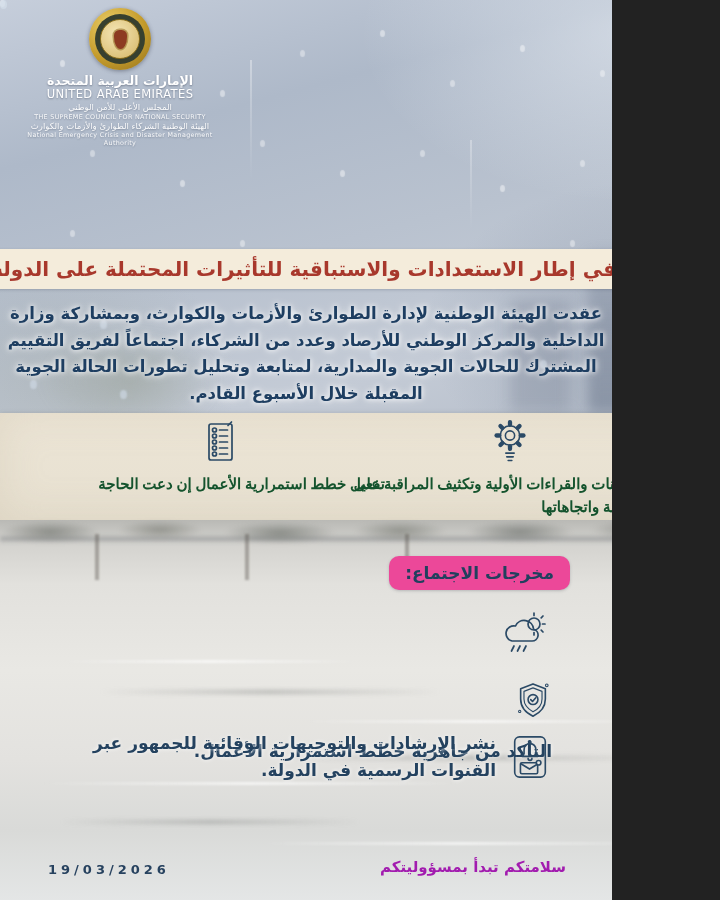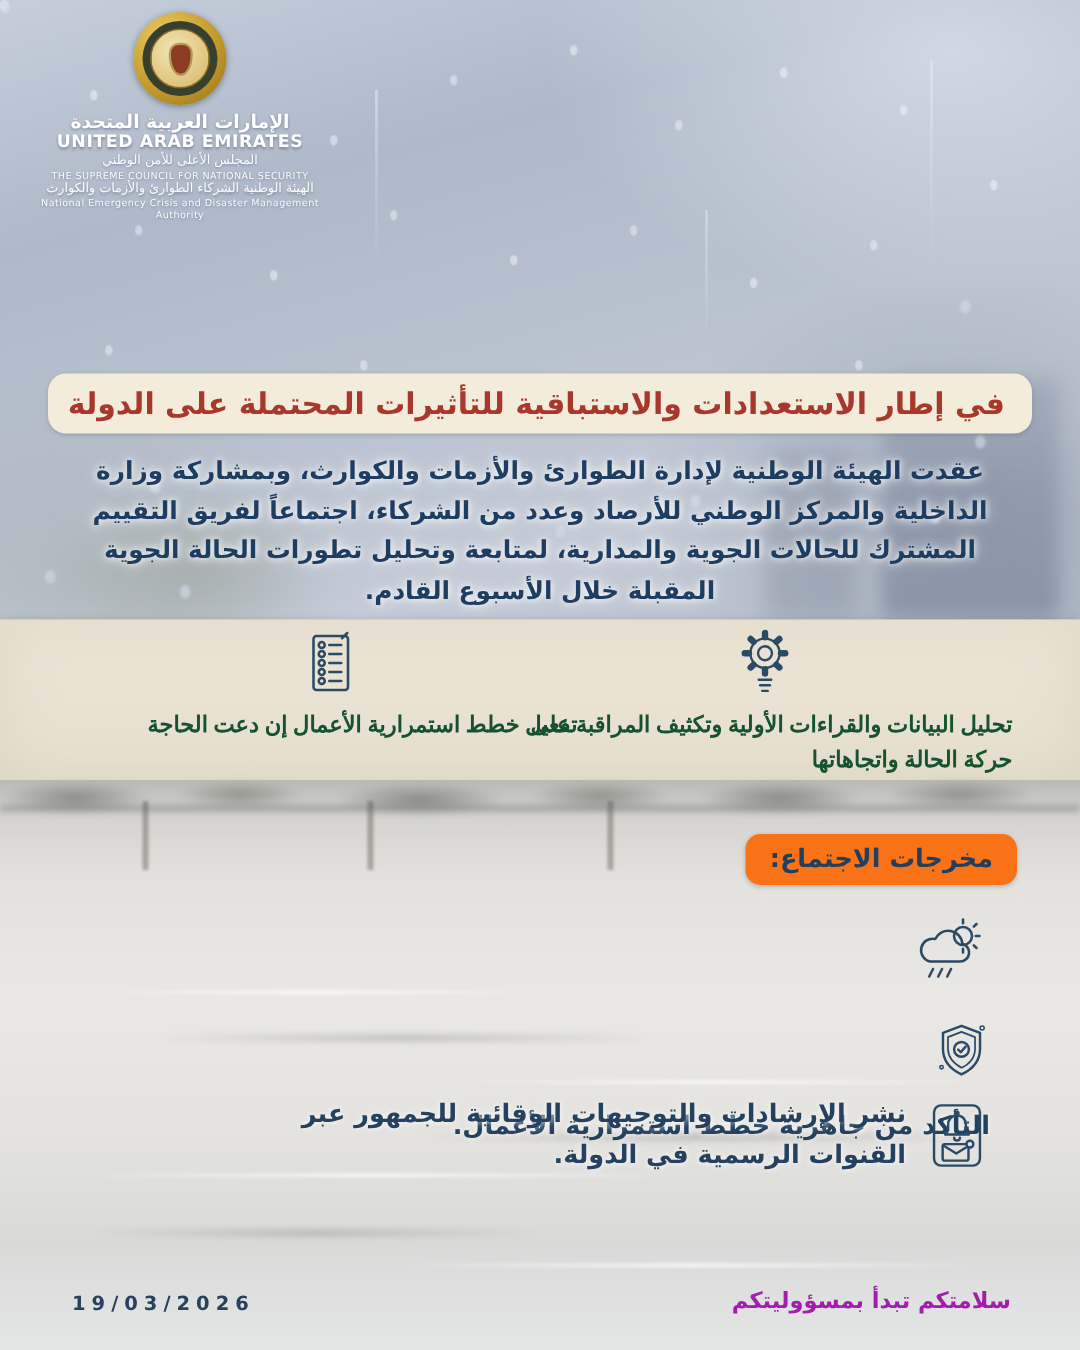--- a/index.html
+++ b/index.html
@@ -1,17 +1,17 @@
 <!DOCTYPE html>
 <html><head>
 <meta charset="utf-8">
 <style>
   html,body{margin:0;padding:0;background:#222;}
   .poster{
-    position:relative;width:720px;height:900px;overflow:hidden;
+    position:relative;width:612px;height:900px;overflow:hidden;
     font-family:"DejaVu Sans","Liberation Sans",sans-serif;
     background:#c2cad4;
   }
   
   .top-section{
     position:absolute;left:0;top:0;width:720px;height:413px;
     background:
       radial-gradient(ellipse 420px 260px at 88% 8%, rgba(235,240,246,.55), transparent 65%),
       radial-gradient(ellipse 360px 240px at 90% 80%, rgba(125,138,158,.45), transparent 62%),
       radial-gradient(ellipse 300px 220px at 8% 92%, rgba(150,158,150,.30), transparent 60%),
@@ -82,21 +82,21 @@
   }
   .emblem-core{
     width:38px;height:38px;border-radius:50%;
     background:radial-gradient(circle at 40% 35%,#f4e5b4,#d9bd72 85%);
     border:1px solid #8a6d1a;
     display:flex;align-items:center;justify-content:center;
   }
   .falcon{width:13px;height:19px;background:#8d3b22;border-radius:45% 45% 55% 55%/30% 30% 70% 70%;
     box-shadow:0 0 0 1.5px rgba(140,100,30,.55);}
   .logo-ar{font-size:12.5px;font-weight:bold;line-height:1.15;text-shadow:0 1px 2px rgba(50,60,80,.45);}
-  .logo-en{font-size:11.5px;font-weight:bold;letter-spacing:.4px;line-height:1.2;text-shadow:0 1px 2px rgba(50,60,80,.45);}
+  .logo-en{font-size:11.5px;font-weight:normal;letter-spacing:.4px;line-height:1.2;text-shadow:0 1px 2px rgba(50,60,80,.45);}
   .logo-sub-ar{font-size:8.5px;line-height:1.25;opacity:.95;text-shadow:0 1px 2px rgba(50,60,80,.4);}
   .logo-sub-en{font-size:6.4px;letter-spacing:.3px;line-height:1.25;opacity:.92;text-shadow:0 1px 2px rgba(50,60,80,.4);}
   
   .title-pill{
     position:absolute;top:249px;left:50%;transform:translateX(-50%);
     background:#f4ecdb;color:#a8382c;font-weight:bold;font-size:20px;
     padding:8px 18px;border-radius:12px;text-align:center;max-width:620px;white-space:nowrap;
     box-shadow:0 1px 3px rgba(60,70,90,.25);
   }
   .intro{
@@ -132,21 +132,21 @@
       radial-gradient(ellipse 70px 15px at 640px 10px, rgba(95,98,92,.5), transparent 70%),
       linear-gradient(180deg, transparent 16px, rgba(70,76,84,.35) 18px, rgba(70,76,84,.35) 20px, transparent 22px);
   }
   .trunk{position:absolute;width:4px;height:46px;background:rgba(85,80,72,.4);filter:blur(1px);top:14px;}
   .reflect{position:absolute;height:3px;filter:blur(1px);
     background:linear-gradient(90deg,transparent,rgba(255,255,255,.65),transparent);}
   .shadowline{position:absolute;height:4px;filter:blur(2px);
     background:linear-gradient(90deg,transparent,rgba(140,142,140,.5),transparent);}
   
   .outcomes-pill{
-    position:absolute;top:556px;right:42px;background:#f97316;color:#21405e;
+    position:absolute;top:556px;right:42px;background:#ec4899;color:#21405e;
     font-size:17px;font-weight:bold;padding:7px 16px;border-radius:10px;
     box-shadow:0 1px 3px rgba(80,85,95,.3);
   }
   .bullet{
     position:absolute;right:60px;display:flex;gap:12px;align-items:flex-start;
     color:#24425f;
   }
   .bullet p{
     margin:0;font-size:17px;font-weight:bold;line-height:1.58;text-align:right;
     text-shadow:0 0 4px rgba(255,255,255,.9);

